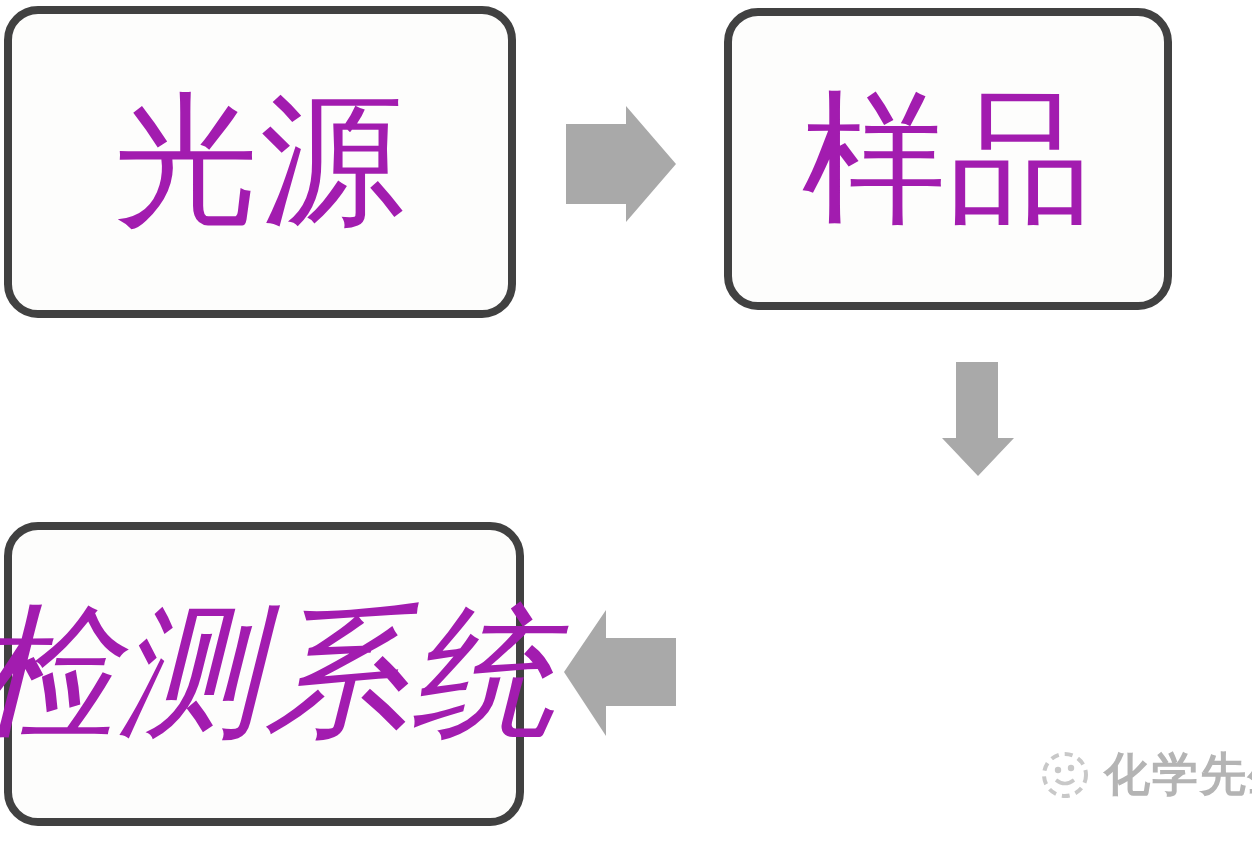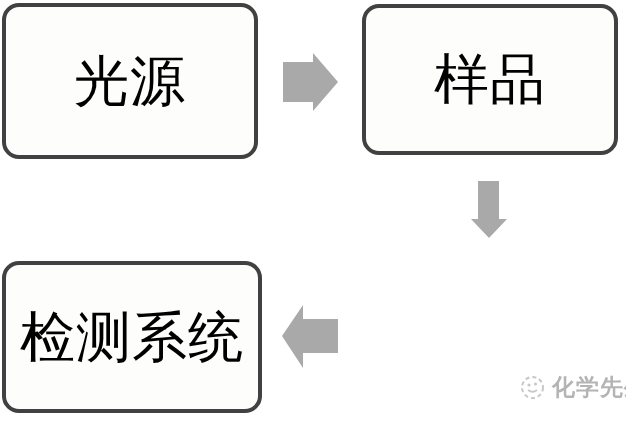--- a/index.html
+++ b/index.html
@@ -20,30 +20,30 @@
     box-sizing: border-box;
     border: 4px solid #414141;
     border-radius: 17px;
     background: #fdfdfc;
     display: flex;
     align-items: center;
     justify-content: center;
   }
   .flow-box .box-label {
     font-family: "Liberation Serif", serif;
-    font-size: 55px;
+    font-size: 72px;
     font-weight: 500;
-    color: #000000;
+    color: #a21caf;
     letter-spacing: 1px;
     line-height: 1;
     white-space: nowrap;
   }
   #box-light-source   { left: 2px;   top: 3px;   width: 256px; height: 156px; }
-  #box-sample         { left: 362px; top: 4px;   width: 256px; height: 151px; }
-  #box-detection      { left: 2px;   top: 261px; width: 260px; height: 152px; }
+  #box-sample         { left: 362px; top: 4px;   width: 224px; height: 151px; }
+  #box-detection      { left: 2px;   top: 261px; width: 260px; height: 152px; font-style: italic; }
   #box-monochromator  { left: 360px; top: 258px; width: 258px; height: 154px; }
 
   .arrow {
     position: absolute;
     display: block;
   }
   #arrow-right { left: 283px; top: 53px;  }
   #arrow-down  { left: 471px; top: 181px; }
   #arrow-left  { left: 282px; top: 305px; }
 

